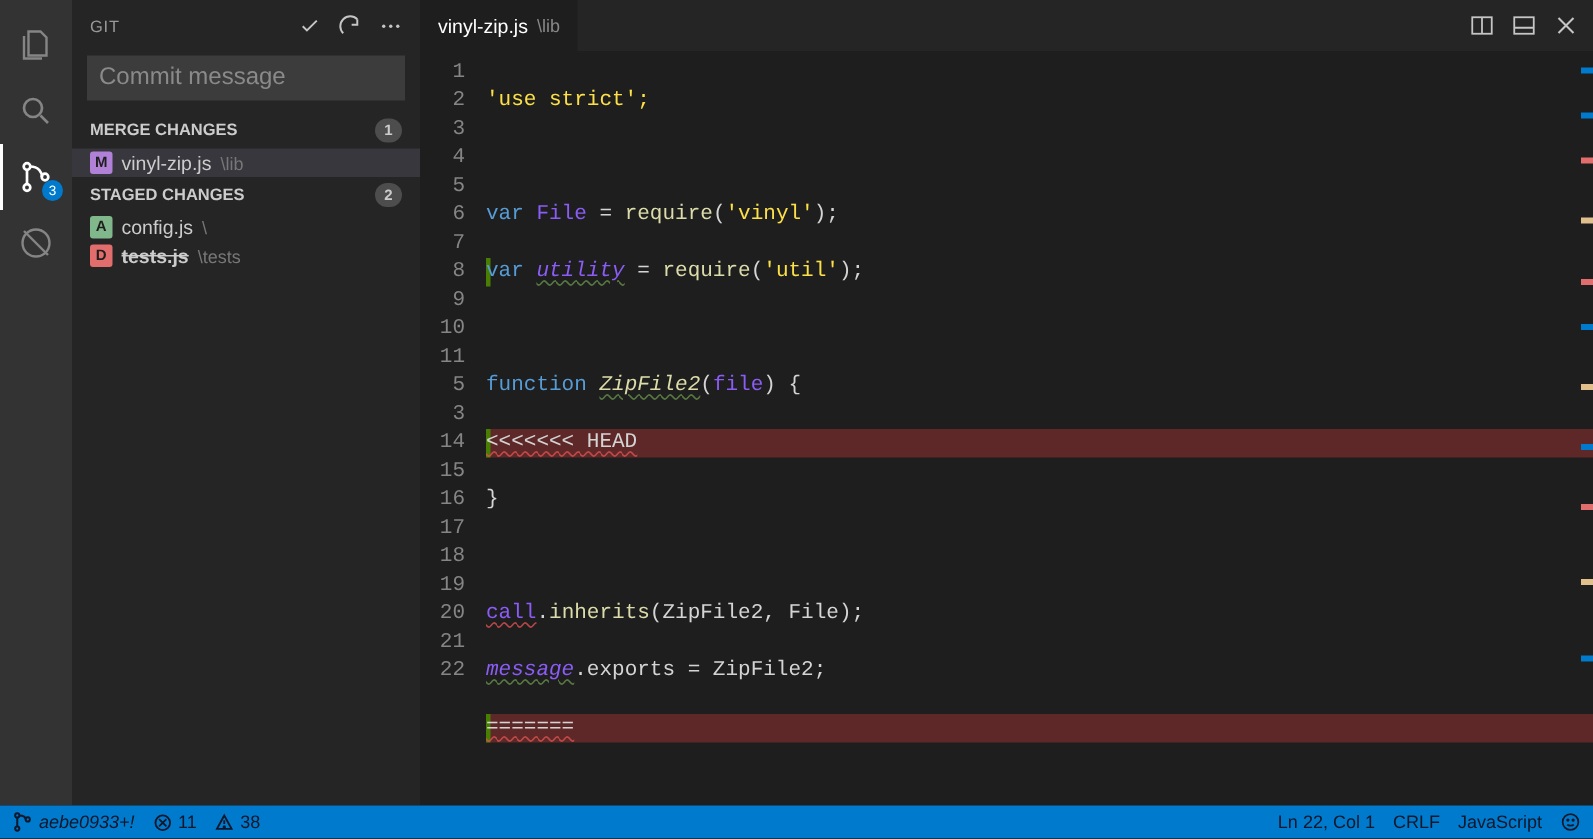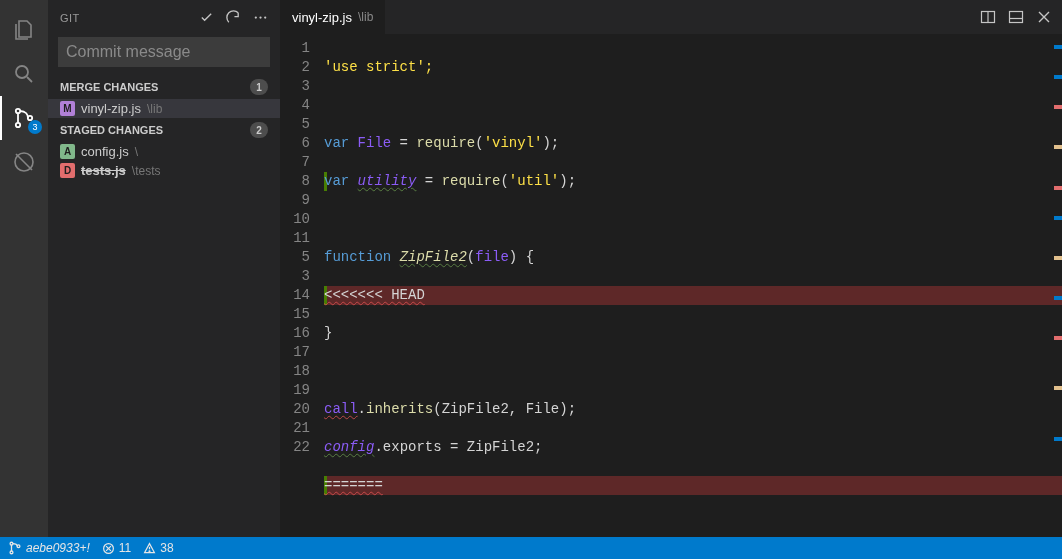--- a/index.html
+++ b/index.html
@@ -195,21 +195,21 @@
   .t-w { color: #d4d4d4; }
 
   
   .ov-ruler { position:absolute; right:0; top:0; width:8px; height:100%; }
   .ov-mark { position:absolute; right:0; width:8px; height:4px; }
 
   
   .status-bar {
     height: 22px;
     background: #007acc;
-    color: #e5e5e5;
+    color: #0f172a;
     display: flex;
     align-items: center;
     font-size: 12px;
     padding: 0 8px;
     justify-content: space-between;
   }
   .status-left, .status-right { display: flex; gap: 12px; align-items: center; }
   .sb-item { display: inline-flex; align-items: center; gap: 4px; cursor:pointer;}
   .italic { font-style: italic; }
 </style>
@@ -348,21 +348,21 @@
 <div class="line"><span class="t-str">'use strict';</span></div>
 <div class="line"></div>
 <div class="line"><span class="t-kw">var </span><span class="t-var">File</span><span class="t-w"> = </span><span class="t-fn">require</span><span class="t-w">(</span><span class="t-str">'vinyl'</span><span class="t-w">);</span></div>
 <div class="line gutter-mark-green"><span class="t-kw">var </span><span class="t-var squiggle">utility</span><span class="t-w"> = </span><span class="t-fn">require</span><span class="t-w">(</span><span class="t-str">'util'</span><span class="t-w">);</span></div>
 <div class="line"></div>
 <div class="line"><span class="t-kw">function </span><span class="t-fn squiggle">ZipFile2</span><span class="t-w">(</span><span class="t-var">file</span><span class="t-w">) {</span></div>
 <div class="line conflict-bg gutter-mark-green"><span class="t-w squiggle-red">&lt;&lt;&lt;&lt;&lt;&lt;&lt; HEAD</span></div>
 <div class="line"><span class="t-w">}</span></div>
 <div class="line"></div>
 <div class="line"><span class="t-var squiggle-red">call</span><span class="t-w">.</span><span class="t-fn">inherits</span><span class="t-w">(ZipFile2, File);</span></div>
-<div class="line"><span class="t-var squiggle">config</span><span class="t-w">.exports = ZipFile2;</span></div>
+<div class="line"><span class="t-var squiggle">message</span><span class="t-w">.exports = ZipFile2;</span></div>
 <div class="line conflict-bg gutter-mark-green"><span class="t-w squiggle-red">=======</span></div>
 
 
 
 
 
 
 
 
 
@@ -406,13 +406,26 @@
     </span>
     <span class="sb-item">
       <svg width="13" height="13" viewBox="0 0 16 16" fill="none" stroke="currentColor" stroke-width="1.5">
           <path d="M8 2l6 11H2z"></path>
           <path d="M8 6v3"></path>
           <circle cx="8" cy="11.4" r="0.6" fill="currentColor"></circle>
         </svg>
       <span>38</span>
     </span>
   </div>
+  <div class="status-right">
+    <span class="sb-item">Ln 22, Col 1</span>
+    <span class="sb-item">CRLF</span>
+    <span class="sb-item">JavaScript</span>
+    <span class="sb-item">
+      <svg width="14" height="14" viewBox="0 0 16 16" fill="none" stroke="currentColor" stroke-width="1.3">
+          <circle cx="8" cy="8" r="6"></circle>
+          <circle cx="6" cy="6.5" r="0.6" fill="currentColor"></circle>
+          <circle cx="10" cy="6.5" r="0.6" fill="currentColor"></circle>
+          <path d="M5.5 10c1 1 4 1 5 0"></path>
+        </svg>
+    </span>
+  </div>
 </div>
 
 </body></html>

